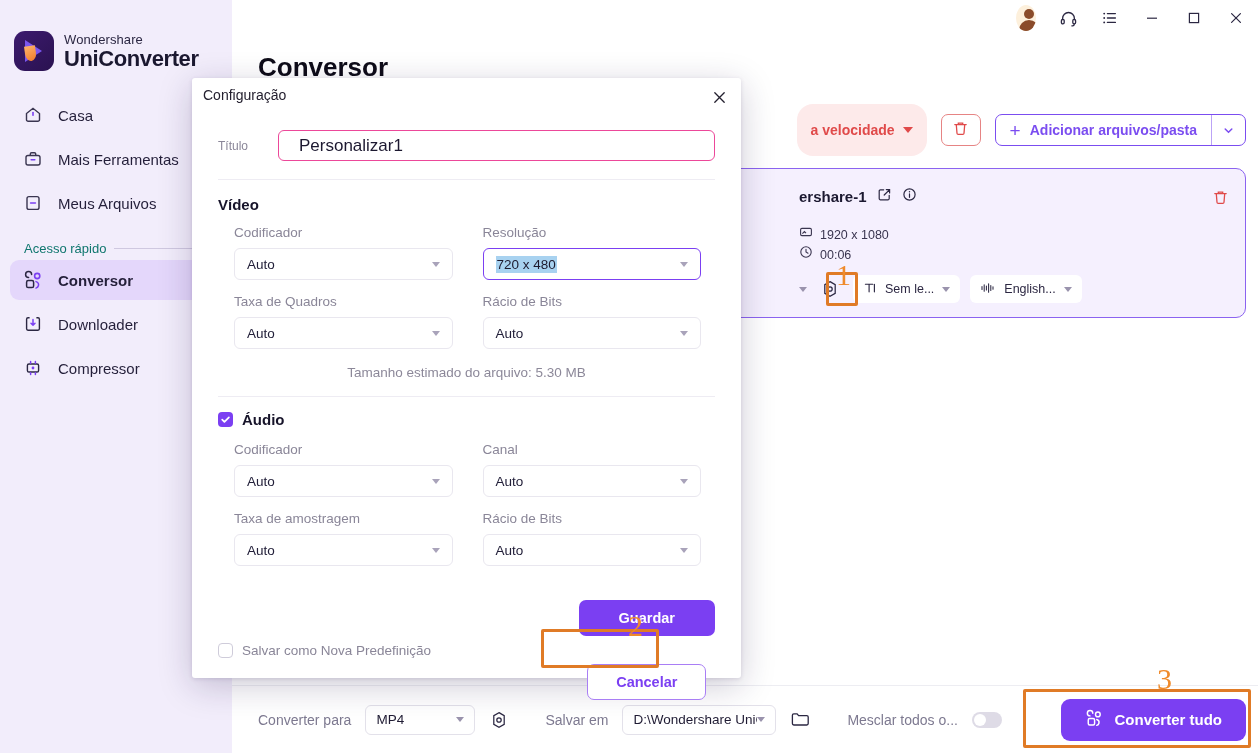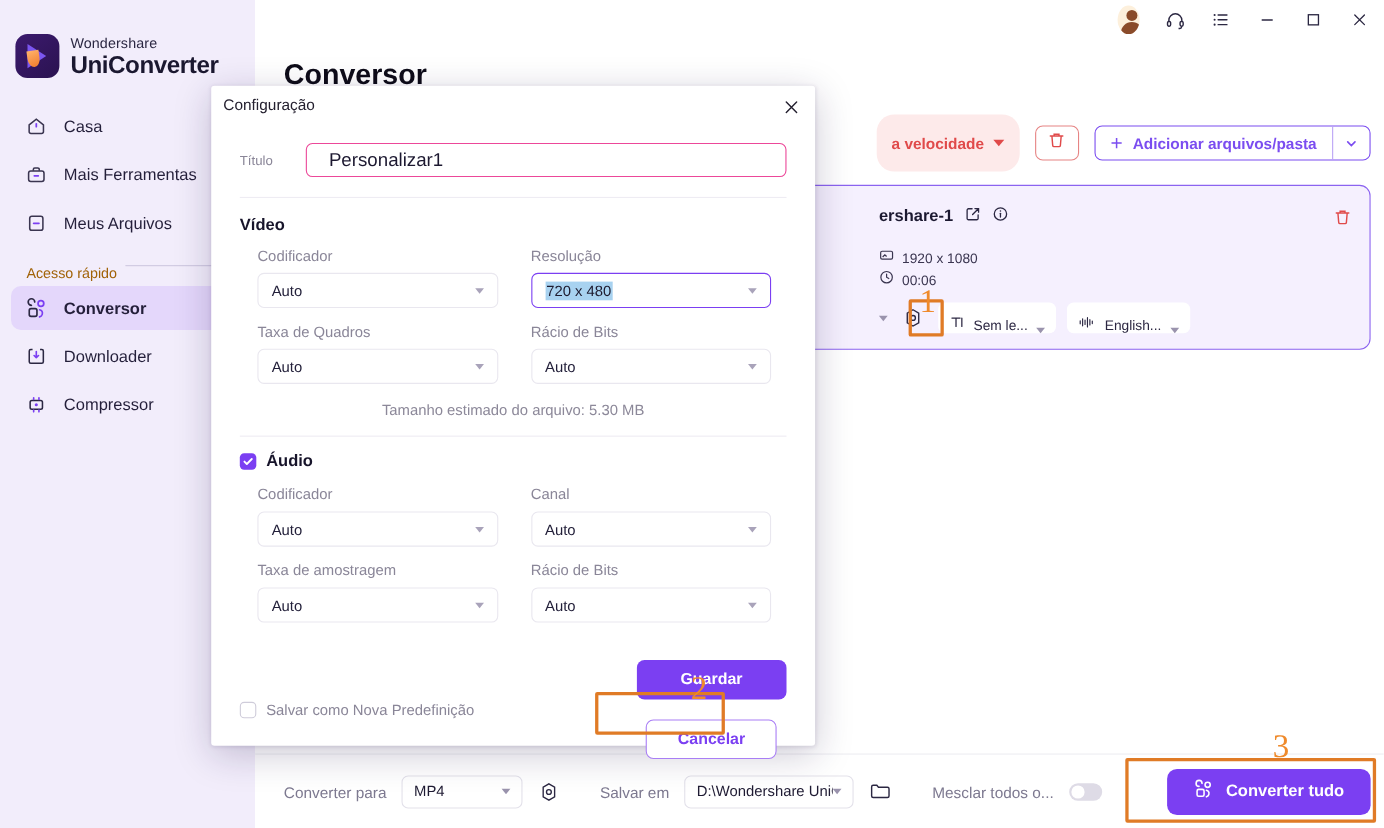--- a/index.html
+++ b/index.html
@@ -45,22 +45,22 @@
     display: flex; align-items: center; gap: 14px;
     height: 40px; margin: 4px 10px; padding: 0 12px;
     border-radius: 9px; color: #241f3a; font-size: 15px;
     cursor: pointer;
   }
   .nav-item.active { background: #e4d7fb; font-weight: bold; }
   .nav-ico { width: 22px; height: 22px; display:flex; align-items:center; justify-content:center; flex:0 0 auto;}
   .nav-ico svg { display:block; }
 
   .section-label {
-    display:flex; align-items:flex-start; gap:8px;
-    margin: 18px 16px 4px 24px; font-size: 13px; color: #a16207;
+    display:flex; align-items:center; gap:8px;
+    margin: 18px 16px 4px 24px; font-size: 13px; color: #0f766e;
   }
   .section-label .rule { flex:1 1 auto; height:1px; background:#cfc8e0; }
 
   
   .main { position: absolute; left: 232px; top: 0; width: 1026px; height: 753px; background: #ffffff; }
 
   .winbar { position: absolute; right: 12px; top: 8px; display: flex; align-items: center; gap: 22px; }
   .win-ico { width: 20px; height: 20px; display:flex; align-items:center; justify-content:center; cursor:pointer; }
   .avatar {
     width: 26px; height: 26px; border-radius: 50%;
@@ -94,21 +94,21 @@
   
   .file-card {
     position:absolute; left: 0px; top: 168px; right: 12px; height: 150px;
     border: 1px solid #8b63f0; border-radius: 10px; background: #f5f0fe;
   }
   .fc-title { position:absolute; left: 0; top: 18px; display:flex; align-items:center; gap:10px; font-size:15px; font-weight:bold; color:#1b1830; }
   .fc-meta { position:absolute; left: 0; top: 56px; font-size: 12.5px; color:#3a3550; line-height: 20px; }
   .fc-meta .row { display:flex; align-items:center; gap:7px; }
   .fc-row { position:absolute; left: 0; top: 106px; display:flex; align-items:center; gap: 10px; }
   .mini-sel {
-    display:flex; align-items:flex-end; gap:8px; height:28px; padding: 0 10px;
+    display:flex; align-items:center; gap:8px; height:28px; padding: 0 10px;
     background:#fff; border-radius:6px; font-size:12.5px; color:#2c2742; cursor:pointer;
   }
   .caret-sm { width:0;height:0;border-left:4px solid transparent;border-right:4px solid transparent;border-top:5px solid #9a93ad; }
   .fc-trash { position:absolute; right: 16px; top: 20px; cursor:pointer; }
 
   
   .bottombar {
     position: absolute; left: 0; right: 0; bottom: 0; height: 68px;
     background: #fff; border-top: 1px solid #ededf2;
     display:flex; align-items:center; padding: 0 12px 0 26px; gap: 14px;
@@ -179,20 +179,21 @@
   .foot-btns { display:flex; align-items:center; gap: 18px; flex-direction: column; }
   .btn-save {
     height: 36px; padding: 0 40px; background:#7b3ff2; color:#fff;
     border-radius: 7px; font-size:14.5px; font-weight:bold; display:flex;align-items:center;justify-content:center;
     cursor:pointer;
   }
   .btn-cancel {
     height: 36px; padding: 0 28px; background:#fff; color:#7b3ff2; border:1px solid #a97ef5;
     border-radius: 7px; font-size:14.5px; font-weight:bold; display:flex;align-items:center;justify-content:center;
     cursor:pointer;
+    margin-top:10px;
   }
 
   
   .anno-box { position:absolute; border: 3px solid #e07b26; border-radius: 2px; pointer-events:none; }
   .anno-num { position:absolute; color:#ef8a2b; font-size: 30px; font-weight: normal;
               font-family:"Liberation Serif", serif; pointer-events:none; }
 </style>
 </head>
 <body>
 

